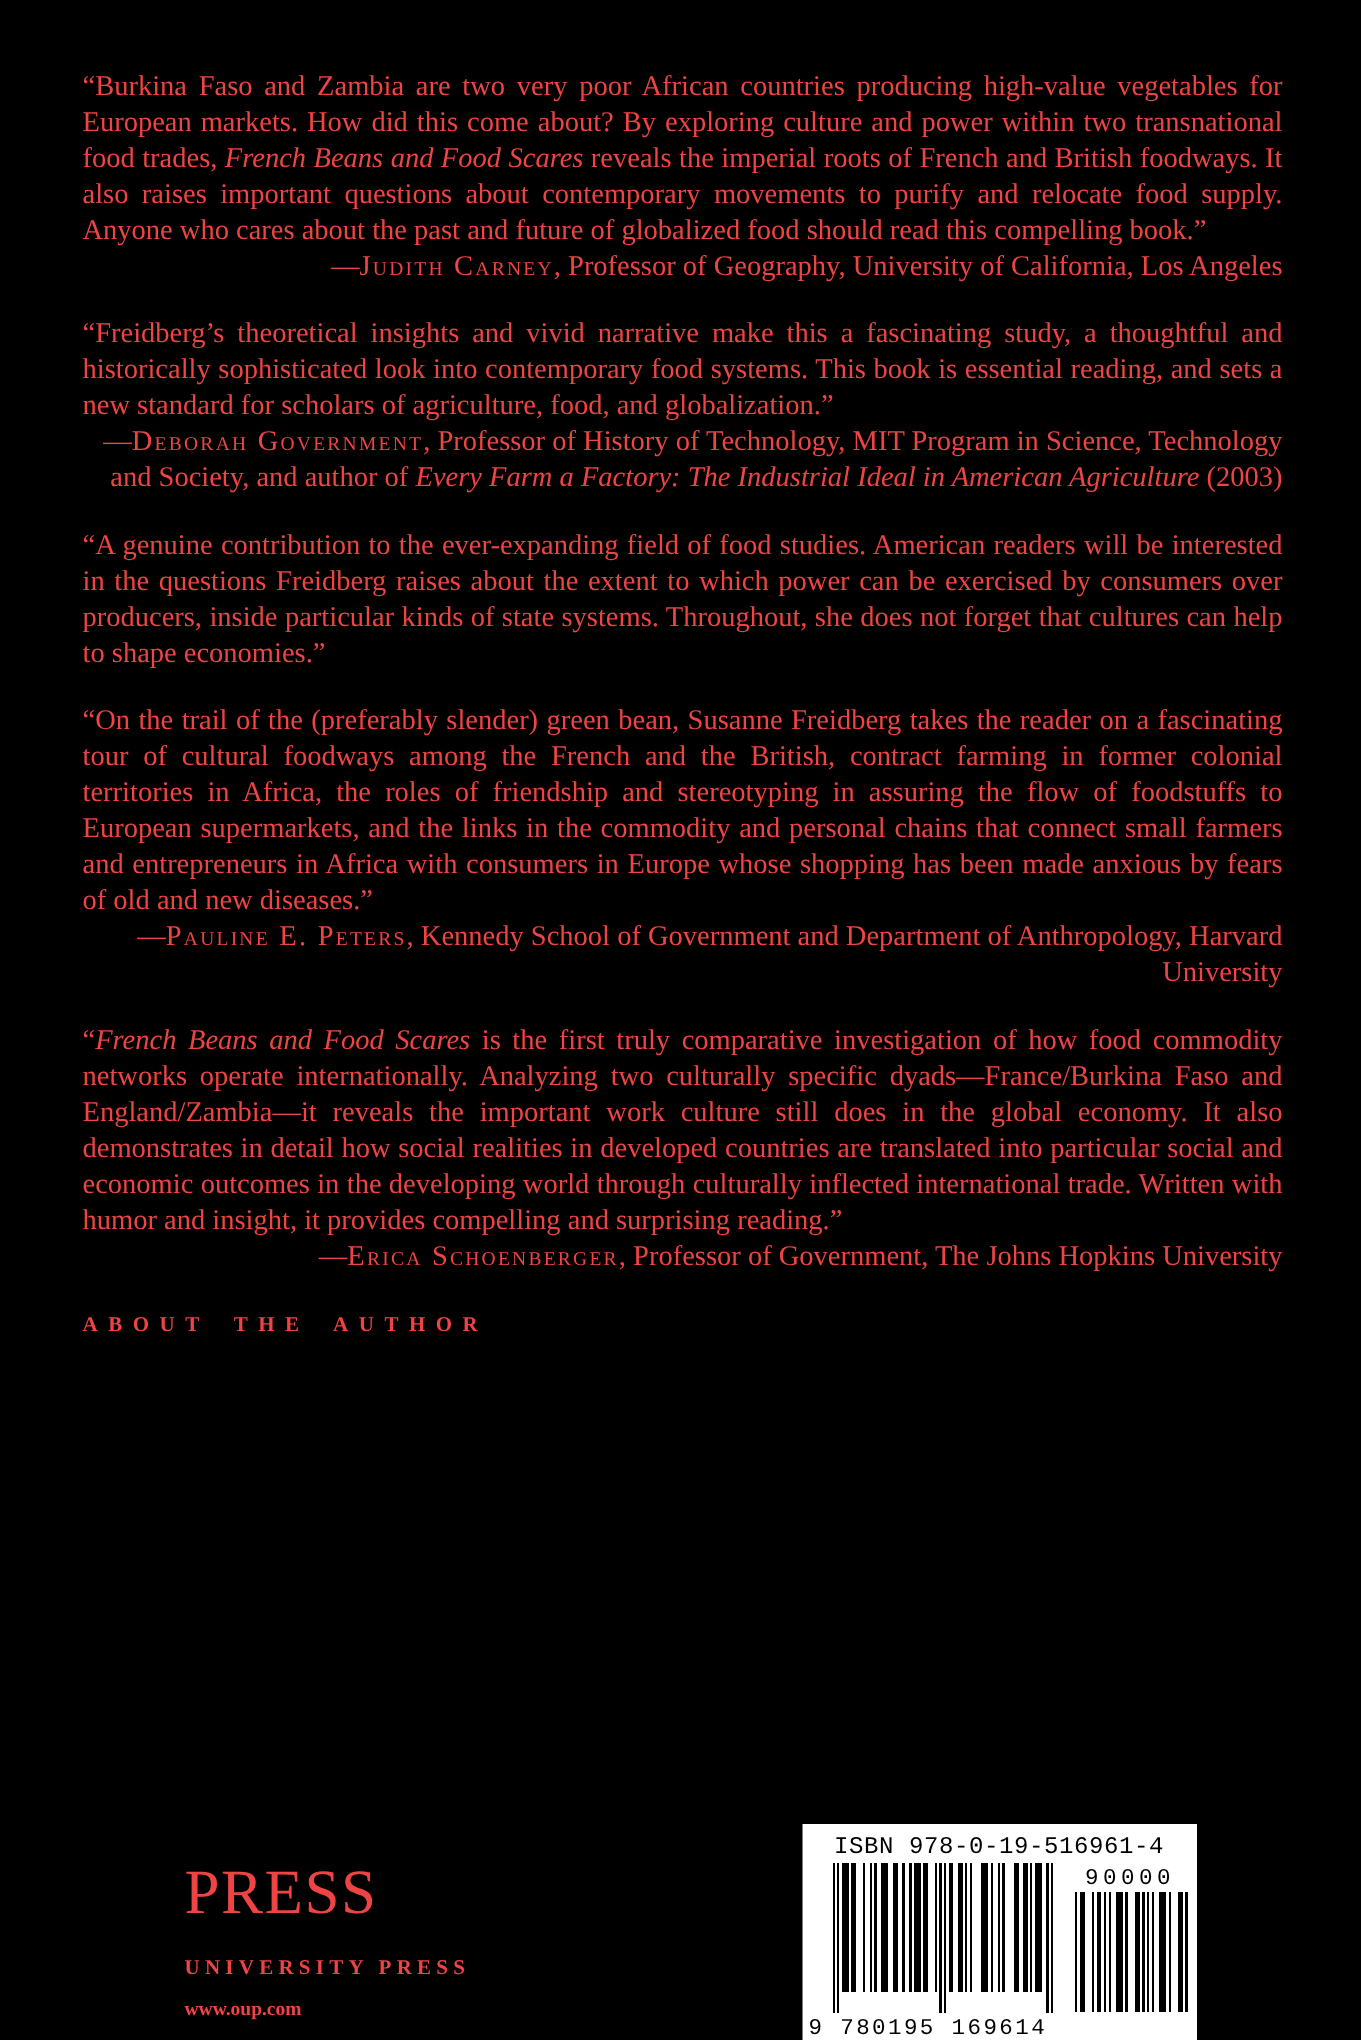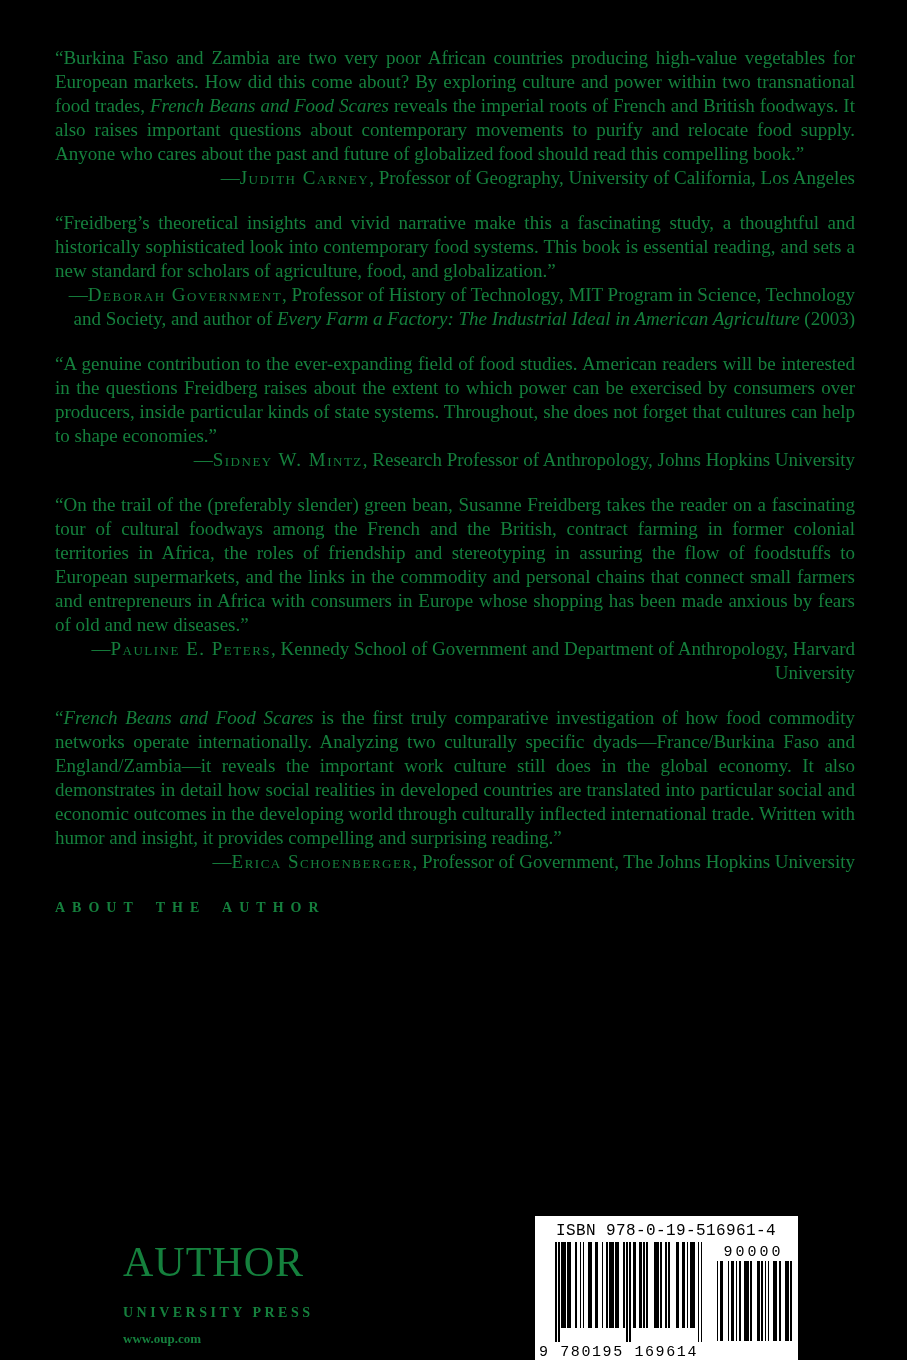--- a/index.html
+++ b/index.html
@@ -73,58 +73,57 @@
     position:absolute;
     left:535px; top:1216px;
     width:263px; height:148px;
     background:#ffffff;
   }
   .barcode-box svg { display:block; width:263px; height:148px; }
 </style>
 </head>
 <body>
 
-<div class="page" style="background: rgb(0, 0, 0); color: #15803d;">
+<div class="page" style="background: rgb(0, 0, 0); color: #ef4444;">
 
   <div class="blurbs">
 
     <div class="blurb">
       <p class="quote"><span>“Burkina Faso and Zambia are two very poor African countries producing high-value vegetables for European markets. How did this come about? By exploring culture and power within two transnational food trades, </span><span class="it">French Beans and Food Scares</span><span> reveals the imperial roots of French and British foodways. It also raises important questions about contemporary movements to purify and relocate food supply. Anyone who cares about the past and future of globalized food should read this compelling book.”</span></p>
       <p class="attr"><span>—</span><span class="sc">Judith Carney</span><span>, Professor of Geography, University of California, Los Angeles</span></p>
     </div>
 
     <div class="blurb">
       <p class="quote"><span>“Freidberg’s theoretical insights and vivid narrative make this a fascinating study, a thoughtful and historically sophisticated look into contemporary food systems. This book is essential reading, and sets a new standard for scholars of agriculture, food, and globalization.”</span></p>
       <p class="attr"><span>—</span><span class="sc">Deborah Government</span><span>, Professor of History of Technology, MIT Program in Science, Technology and Society, and author of </span><span class="it">Every Farm a Factory: The Industrial Ideal in American Agriculture</span><span> (2003)</span></p>
     </div>
 
     <div class="blurb">
       <p class="quote"><span>“A genuine contribution to the ever-expanding field of food studies. American readers will be interested in the questions Freidberg raises about the extent to which power can be exercised by consumers over producers, inside particular kinds of state systems. Throughout, she does not forget that cultures can help to shape economies.”</span></p>
-      <p class="attr"><span>—</span><span class="sc">Sidney W. Mintz</span><span>, Research Professor of Anthropology, Johns Hopkins University</span></p>
     </div>
 
     <div class="blurb">
       <p class="quote"><span>“On the trail of the (preferably slender) green bean, Susanne Freidberg takes the reader on a fascinating tour of cultural foodways among the French and the British, contract farming in former colonial territories in Africa, the roles of friendship and stereotyping in assuring the flow of foodstuffs to European supermarkets, and the links in the commodity and personal chains that connect small farmers and entrepreneurs in Africa with consumers in Europe whose shopping has been made anxious by fears of old and new diseases.”</span></p>
       <p class="attr"><span>—</span><span class="sc">Pauline E. Peters</span><span>, Kennedy School of Government and Department of Anthropology, Harvard University</span></p>
     </div>
 
     <div class="blurb">
       <p class="quote"><span>“</span><span class="it">French Beans and Food Scares</span><span> is the first truly comparative investigation of how food commodity networks operate internationally. Analyzing two culturally specific dyads—France/Burkina Faso and England/Zambia—it reveals the important work culture still does in the global economy. It also demonstrates in detail how social realities in developed countries are translated into particular social and economic outcomes in the developing world through culturally inflected international trade. Written with humor and insight, it provides compelling and surprising reading.”</span></p>
       <p class="attr"><span>—</span><span class="sc">Erica Schoenberger</span><span>, Professor of Government, The Johns Hopkins University</span></p>
     </div>
 
     <div class="about">
       <div class="about-header">ABOUT THE AUTHOR</div>
     </div>
 
   </div>
 
 
   <div class="publisher">
-    <div class="oxford-wordmark">AUTHOR</div>
+    <div class="oxford-wordmark">PRESS</div>
     <div class="oup-imprint">UNIVERSITY PRESS</div>
     <div class="oup-website">www.oup.com</div>
   </div>
 
   <div class="barcode-box">
       <svg viewBox="0 0 263 148" shape-rendering="crispEdges">
         <rect x="0" y="0" width="263" height="148" fill="#ffffff"></rect>
         <text x="131" y="19" font-size="16" letter-spacing="0.4" text-anchor="middle" font-family="'Liberation Mono', monospace" fill="#000000">ISBN 978-0-19-516961-4</text>
         <rect x="20" y="26" width="1.55" height="100" fill="#000000"></rect>
         <rect x="23.1" y="26" width="1.55" height="100" fill="#000000"></rect>

